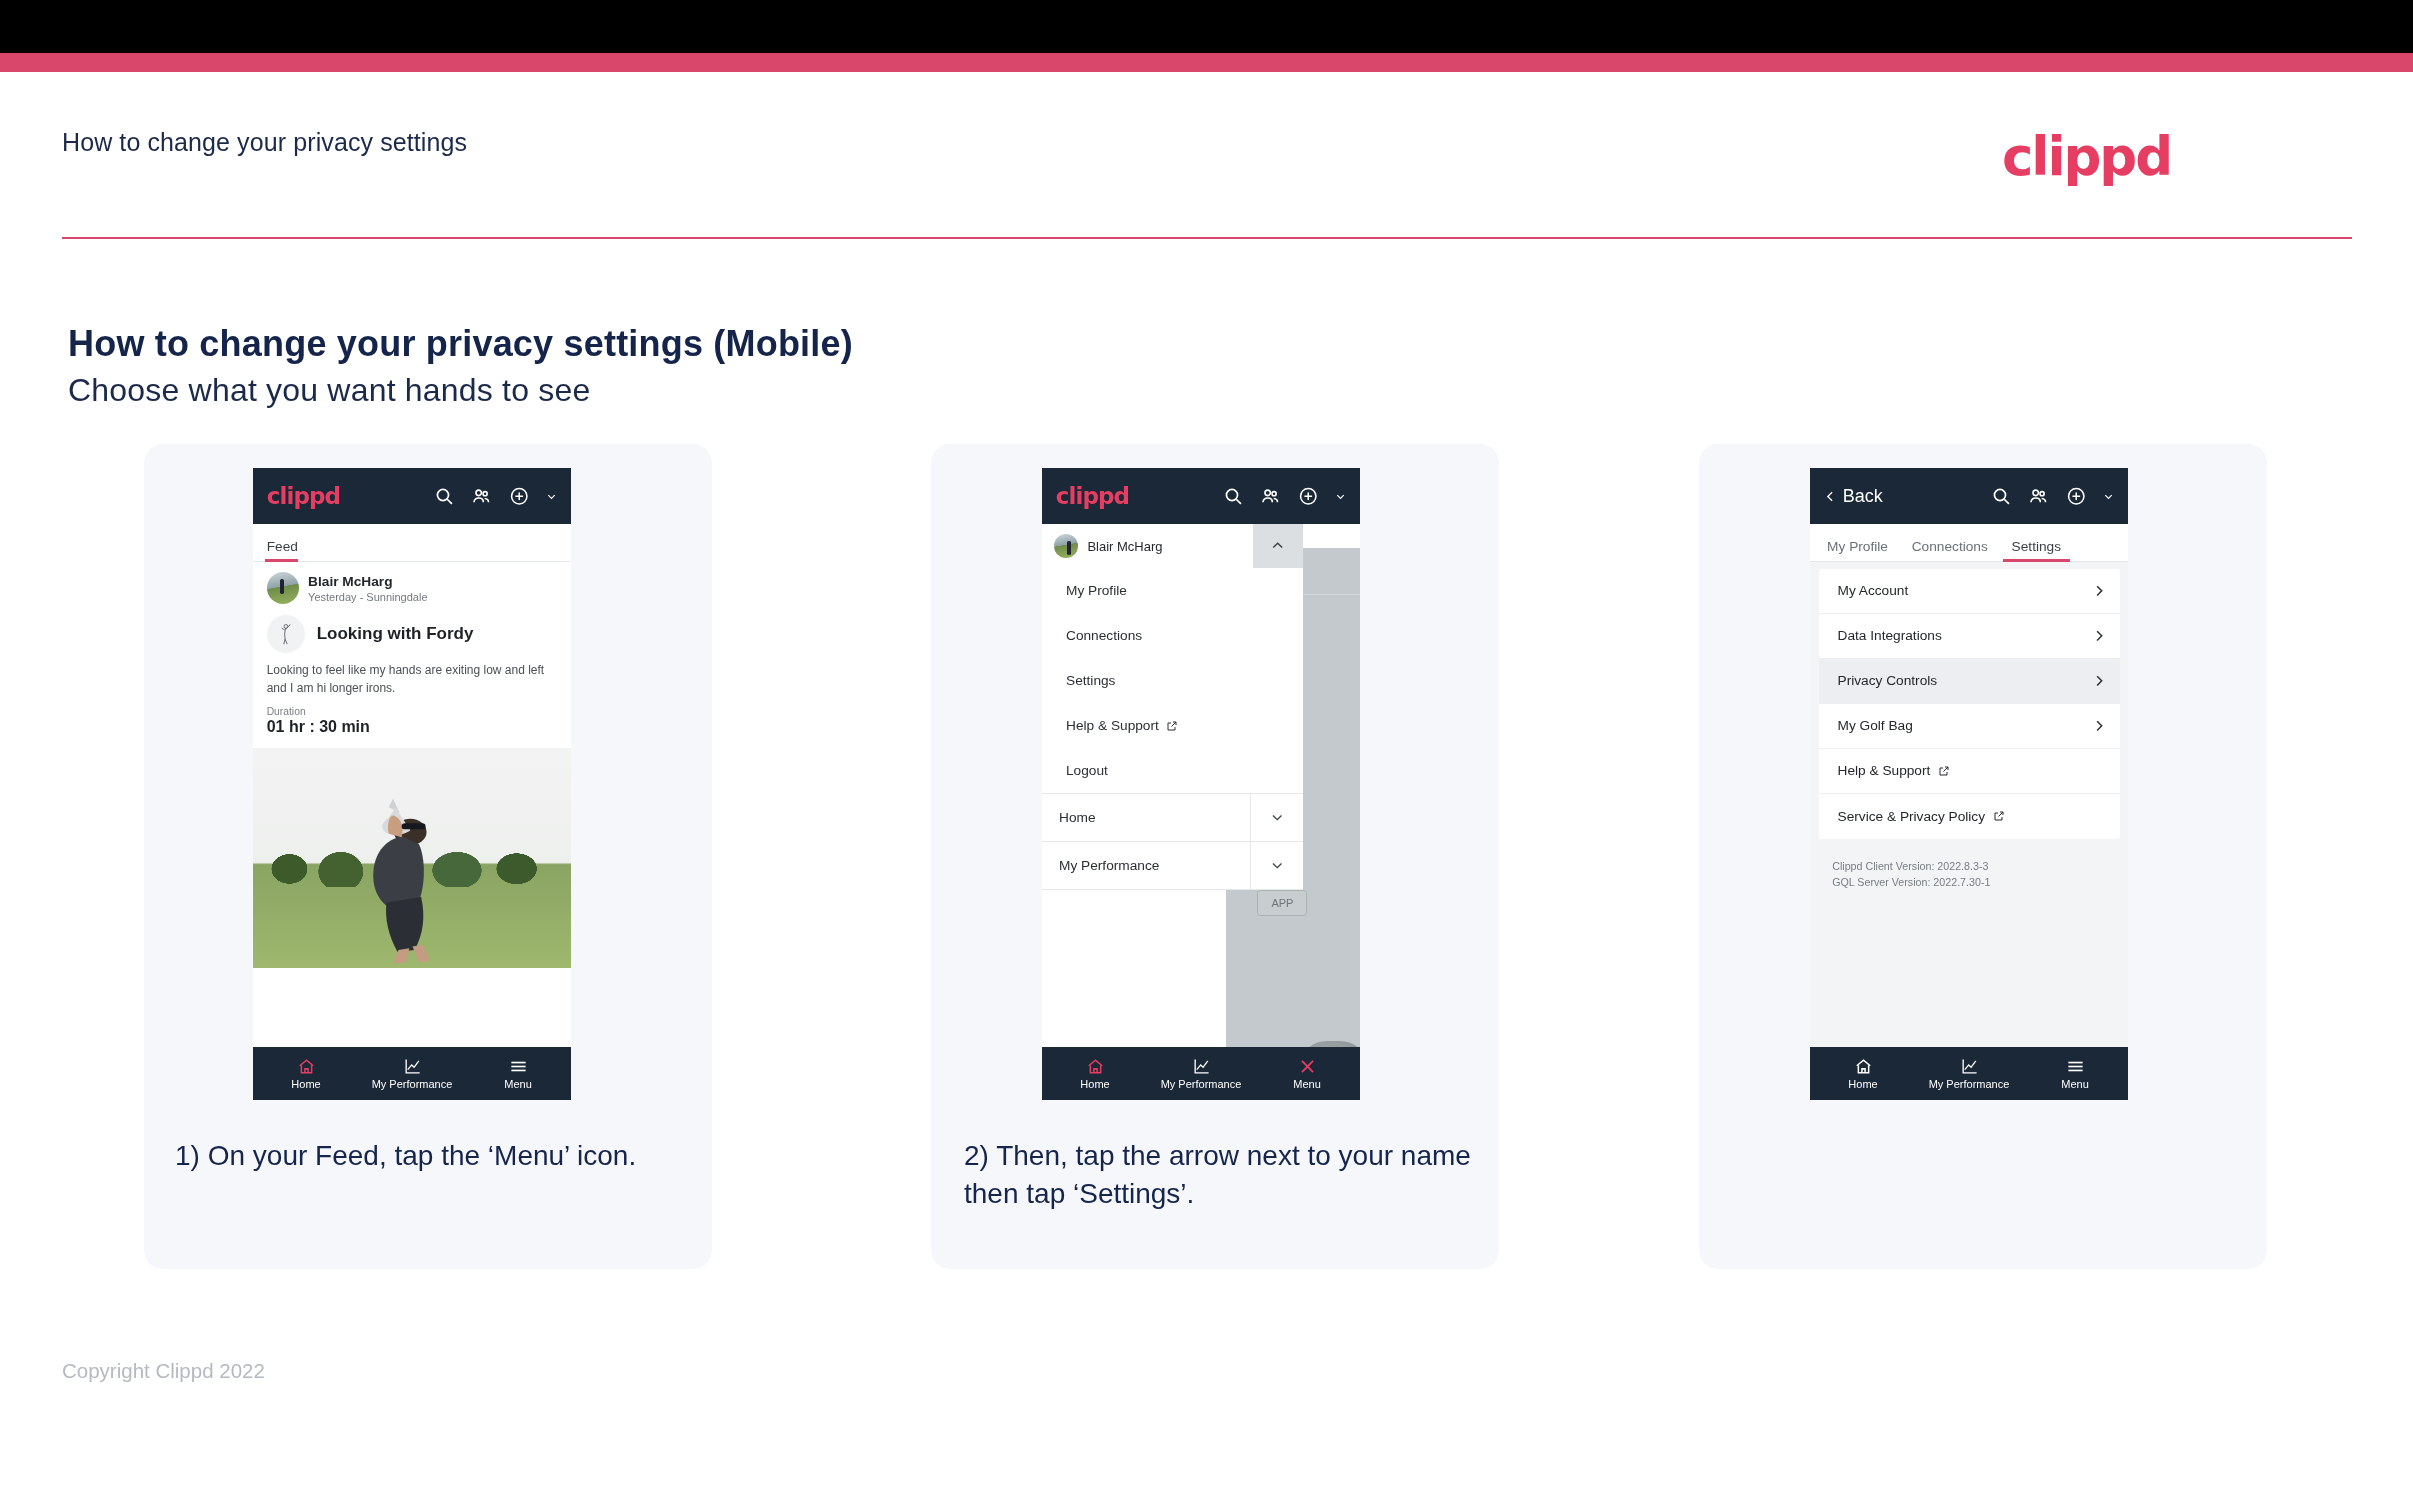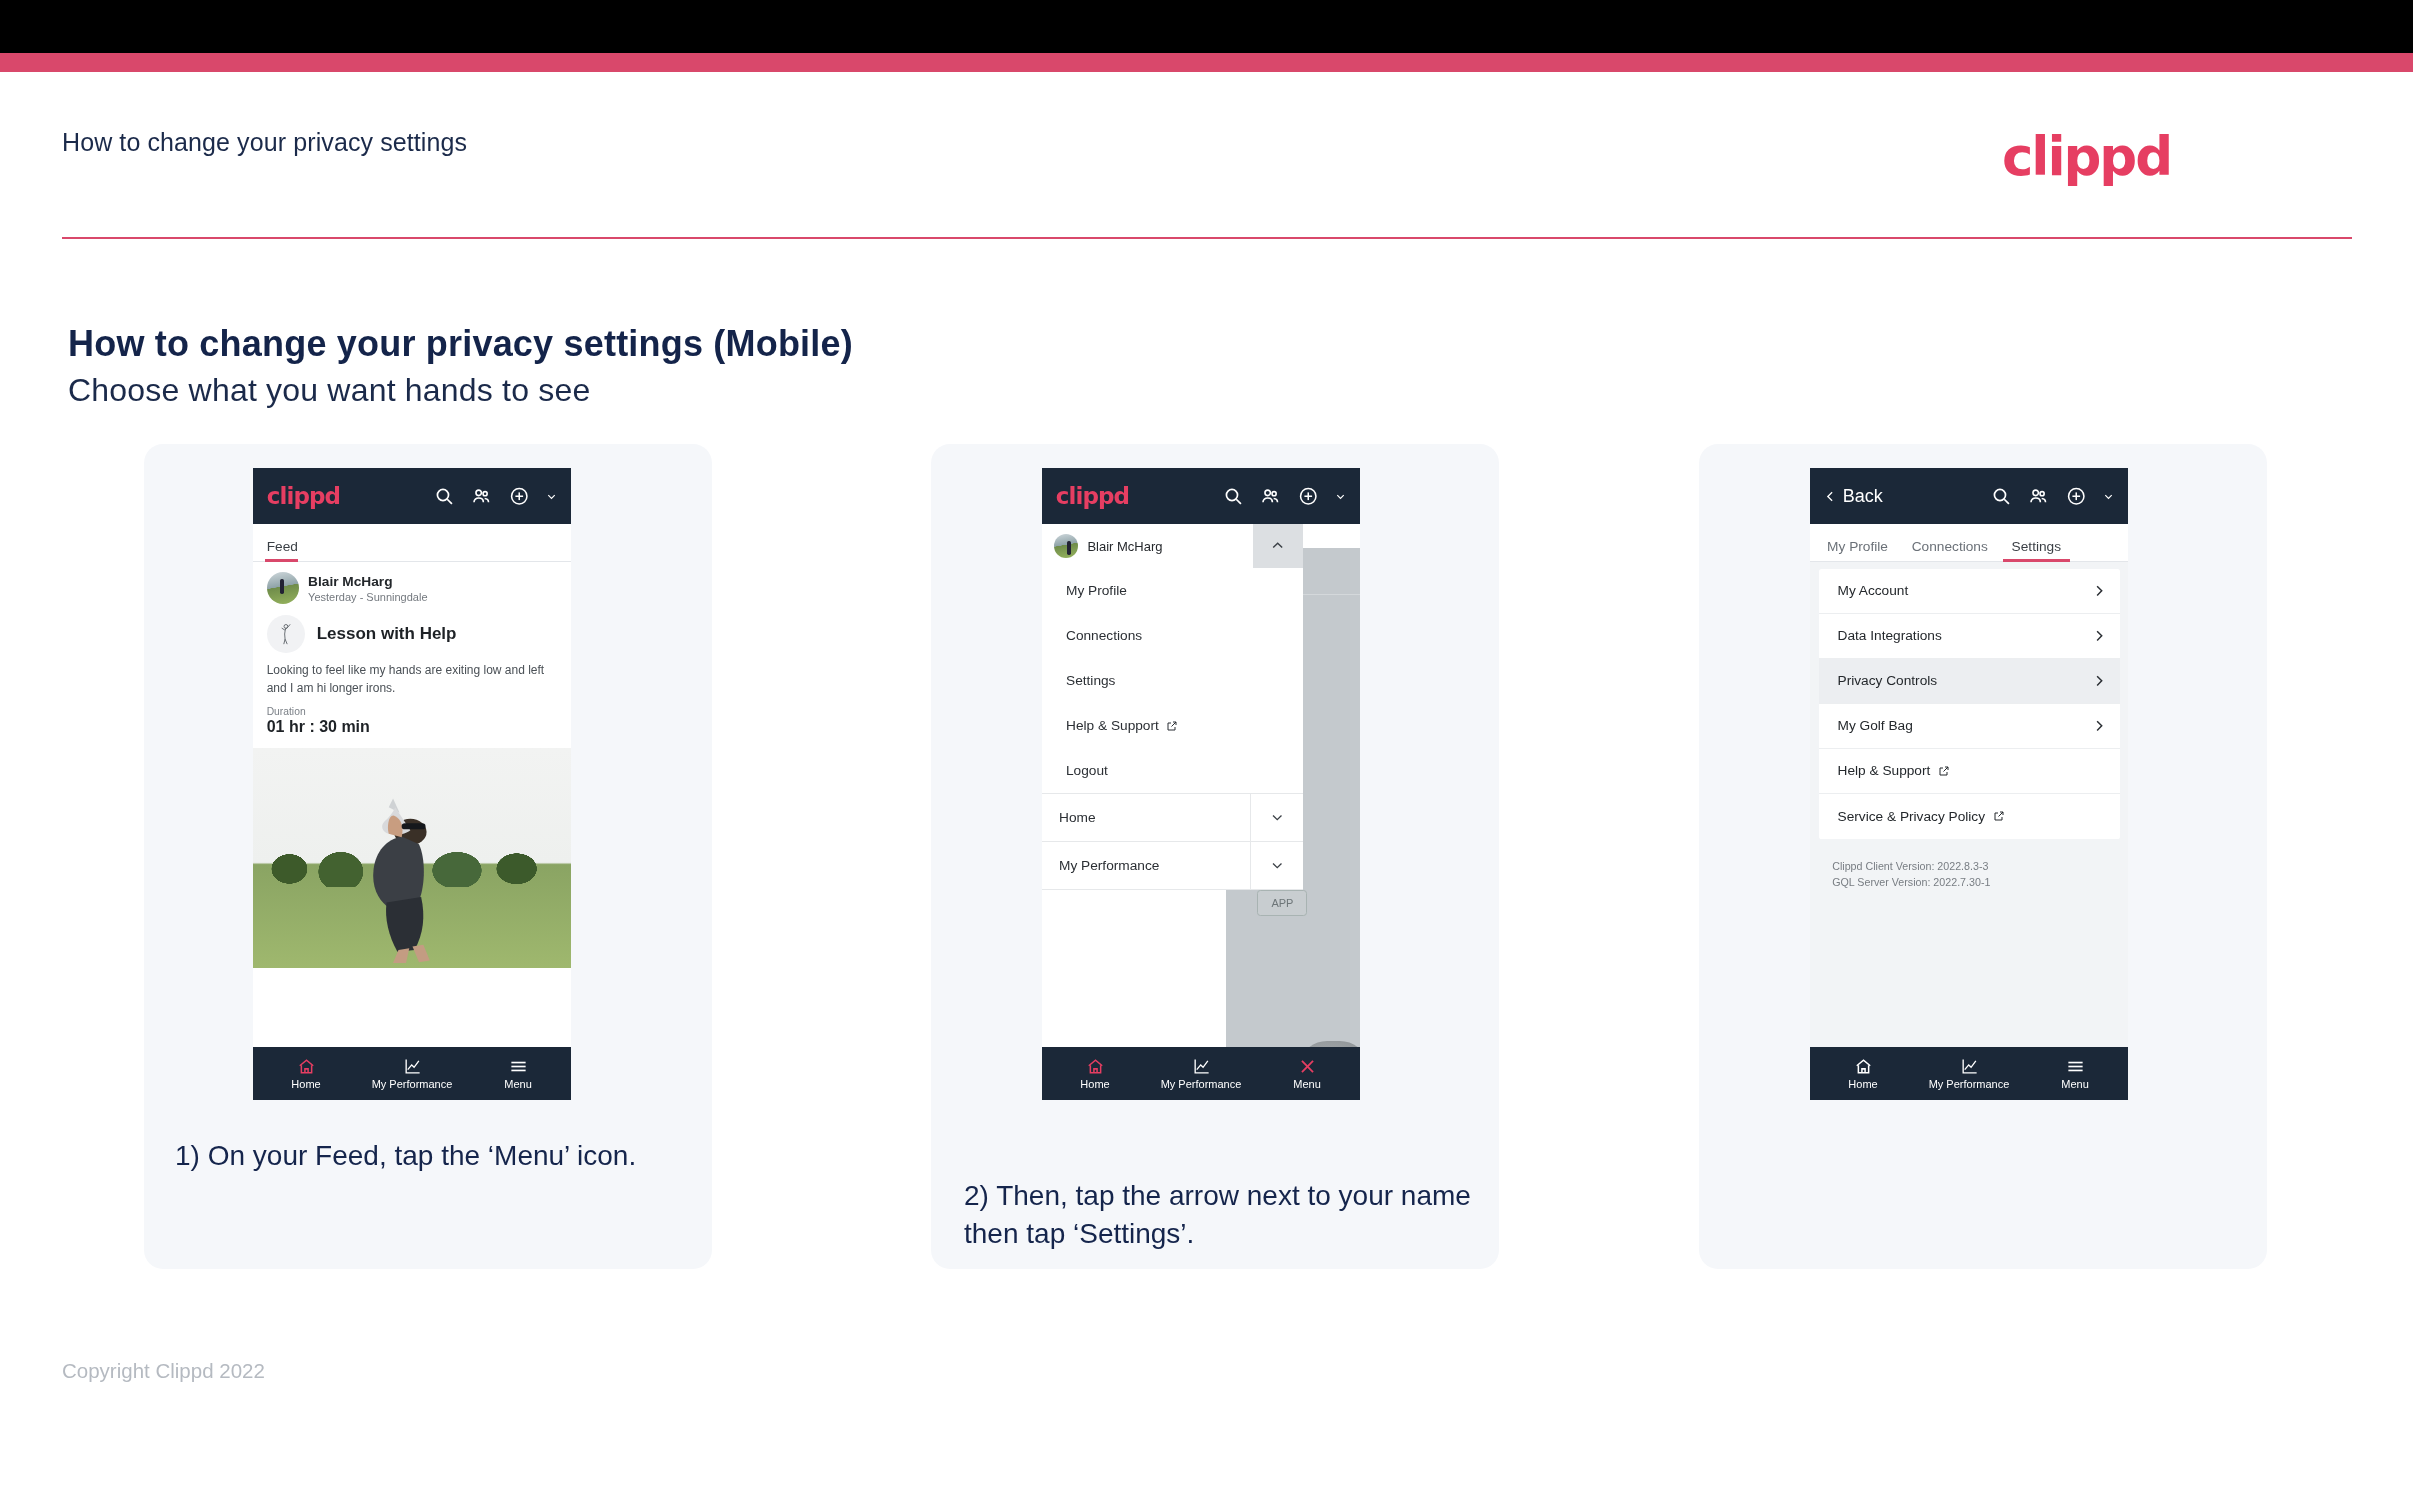--- a/index.html
+++ b/index.html
@@ -195,21 +195,21 @@
   .set-row.hl { background:#eceef1; }
   .set-row .lbl { display:flex; align-items:center; gap:7.7px; }
   .set-ver { padding:19px 0 0 13.7px; }
   .set-ver div { font-size:10.7px; color:#787d83; line-height:1.55; }
 
   
   .caption {
     position:absolute; font-size:28px; color:#15254c; line-height:1.34;
   }
   .caption.k1 { left:175px; top:1137px; width:547px; }
-  .caption.k2 { left:964px; top:1137px; width:530px;margin-top:40px; }
+  .caption.k2 { left:964px; top:1137px; width:530px; }
   .caption.k3 { left:1731px; top:1137px; width:547px; }
 
   
   .footer {
     position:absolute; left:62px; top:1359px; font-size:20.5px; color:#b5bac1;
   }
 </style>
 </head>
 <body>
 
@@ -270,21 +270,21 @@
           <div class="lesson-row">
             <div class="lesson-ico">
               <svg width="19" height="22" viewBox="0 0 22 26" fill="none" stroke="#62676d" stroke-width="1.1">
                 <circle cx="11.5" cy="4" r="2.2"></circle>
                 <path d="M11 6.2 L10 13 L10.5 19 L9 25"></path>
                 <path d="M10.5 19 L13 25"></path>
                 <path d="M10.4 8 L14 4.6 L16.5 1.6"></path>
                 <path d="M10.2 8.4 L6.5 6"></path>
               </svg>
             </div>
-            <div class="lesson-title">Lesson with Help</div>
+            <div class="lesson-title">Looking with Fordy</div>
           </div>
 
           <div class="post-body">Looking to feel like my hands are exiting low and left and I am hi longer irons.</div>
           <div class="dur-label">Duration</div>
           <div class="dur-value">01 hr : 30 min</div>
         </div>
 
         <div class="golf-photo">
           <div class="gp-trees"></div>
           <svg class="gp-golfer" viewBox="0 0 100 200" preserveAspectRatio="none">

